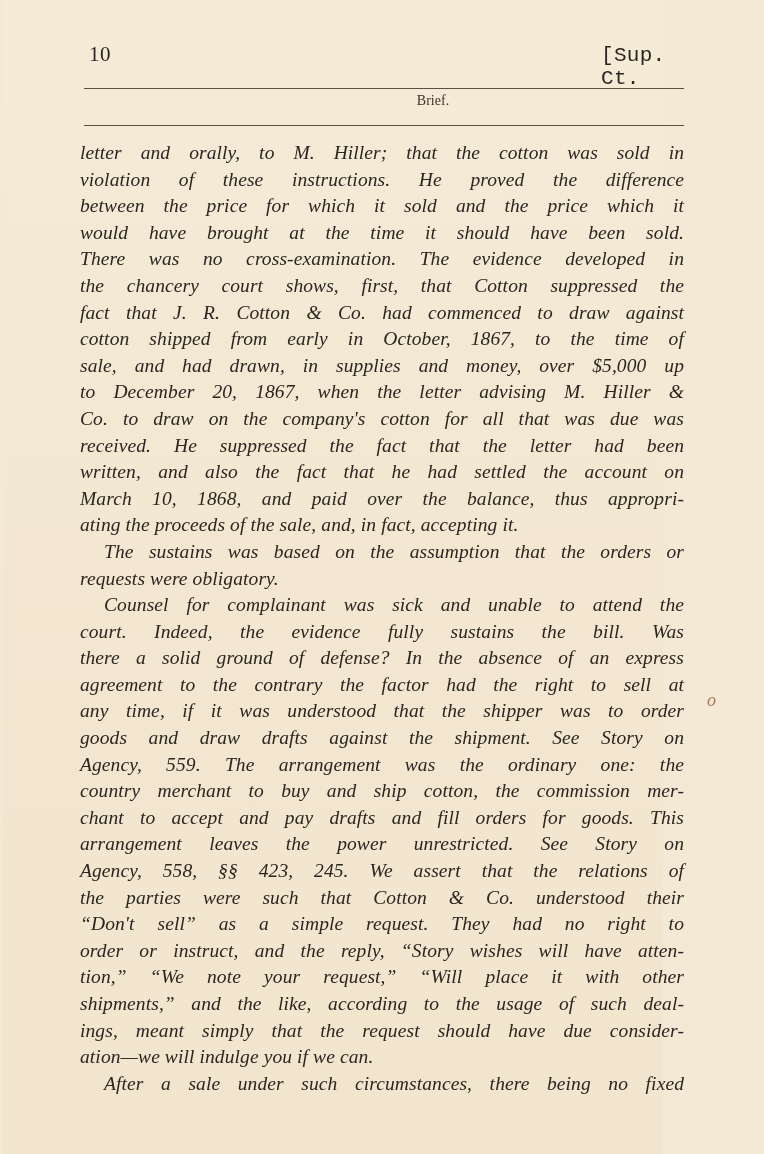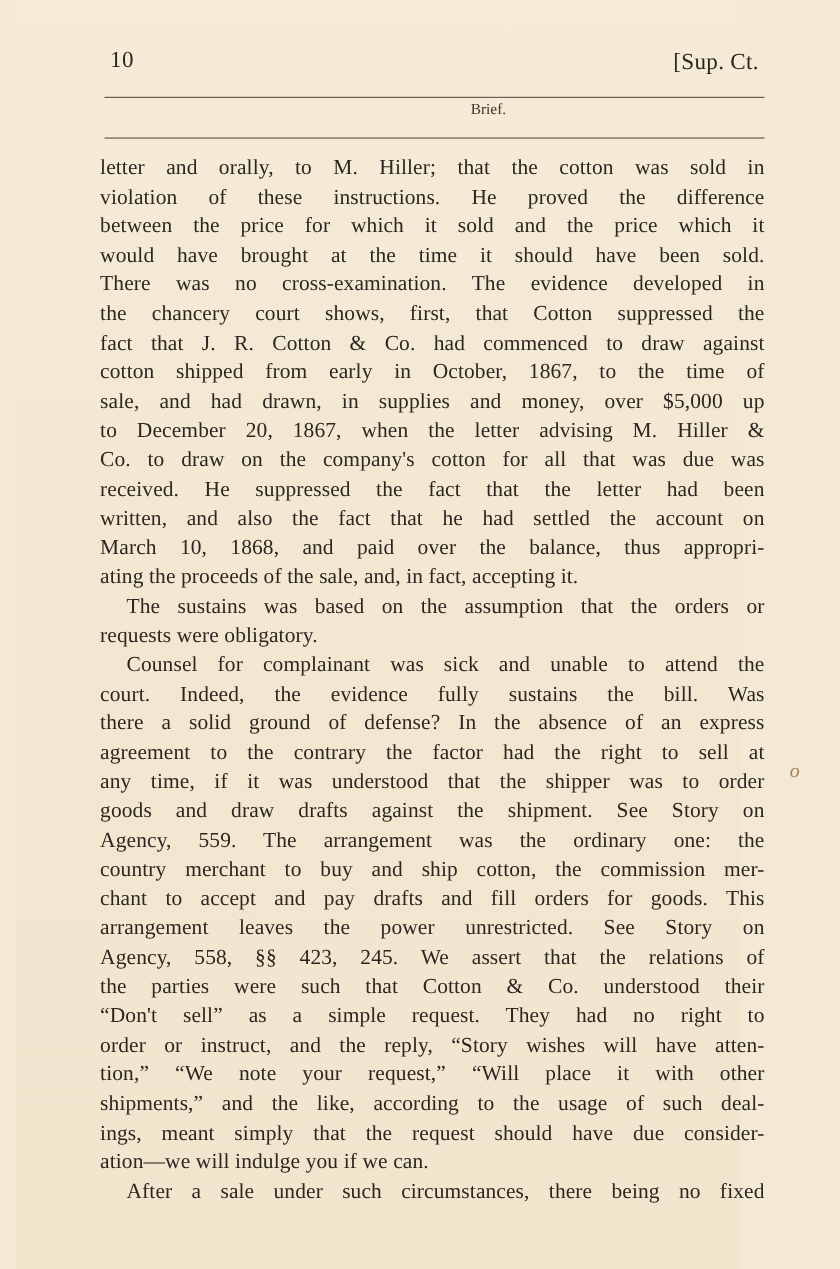--- a/index.html
+++ b/index.html
@@ -10,21 +10,21 @@
     width: 764px;
     height: 1154px;
     overflow: hidden;
     background: #f4e9d4;
     position: relative;
     font-family: "Liberation Serif", "DejaVu Serif", serif;
     color: #2b2620;
   }
   .page {
     position: absolute;
-    left: 14px; top: 0;
+    left: 3px; top: 0;
     width: 660px;
     height: 1154px;
     background:
       linear-gradient(to right, rgba(0,0,0,0) 0px, rgba(0,0,0,0) 735px, rgba(120,95,60,0.10) 764px),
       linear-gradient(to bottom, #f5ebd7 0%, #f3e7d1 50%, #f2e5ce 100%);
   }
   .running-head {
     position: absolute;
     left: 86px;
     top: 42px;
@@ -45,20 +45,21 @@
     font-size: 20px;
     font-variant: small-caps;
     letter-spacing: 1px;
   }
   .court {
     position: absolute;
     left: 512px;
     top: 2px;
     font-size: 21px;
     letter-spacing: 0.3px;
+    font-family: Liberation Mono, monospace;
   }
   .rule {
     position: absolute;
     left: 81px;
     width: 600px;
     height: 0;
     border-top: 1px solid #5a5046;
   }
   .rule.top { top: 88px; }
   .rule.bottom { top: 125px; }
@@ -79,20 +80,21 @@
     width: 604px;
   }
   .line {
     height: 26.6px;
     line-height: 26.6px;
     font-size: 19.5px;
     white-space: nowrap;
     text-align: justify;
     text-align-last: justify;
     letter-spacing: 0.1px;
+    font-style: italic;
   }
   .line.last {
     text-align-last: left;
   }
   .line.indent {
     padding-left: 24px;
   }
   .margin-mark {
     position: absolute;
     left: 704px;

